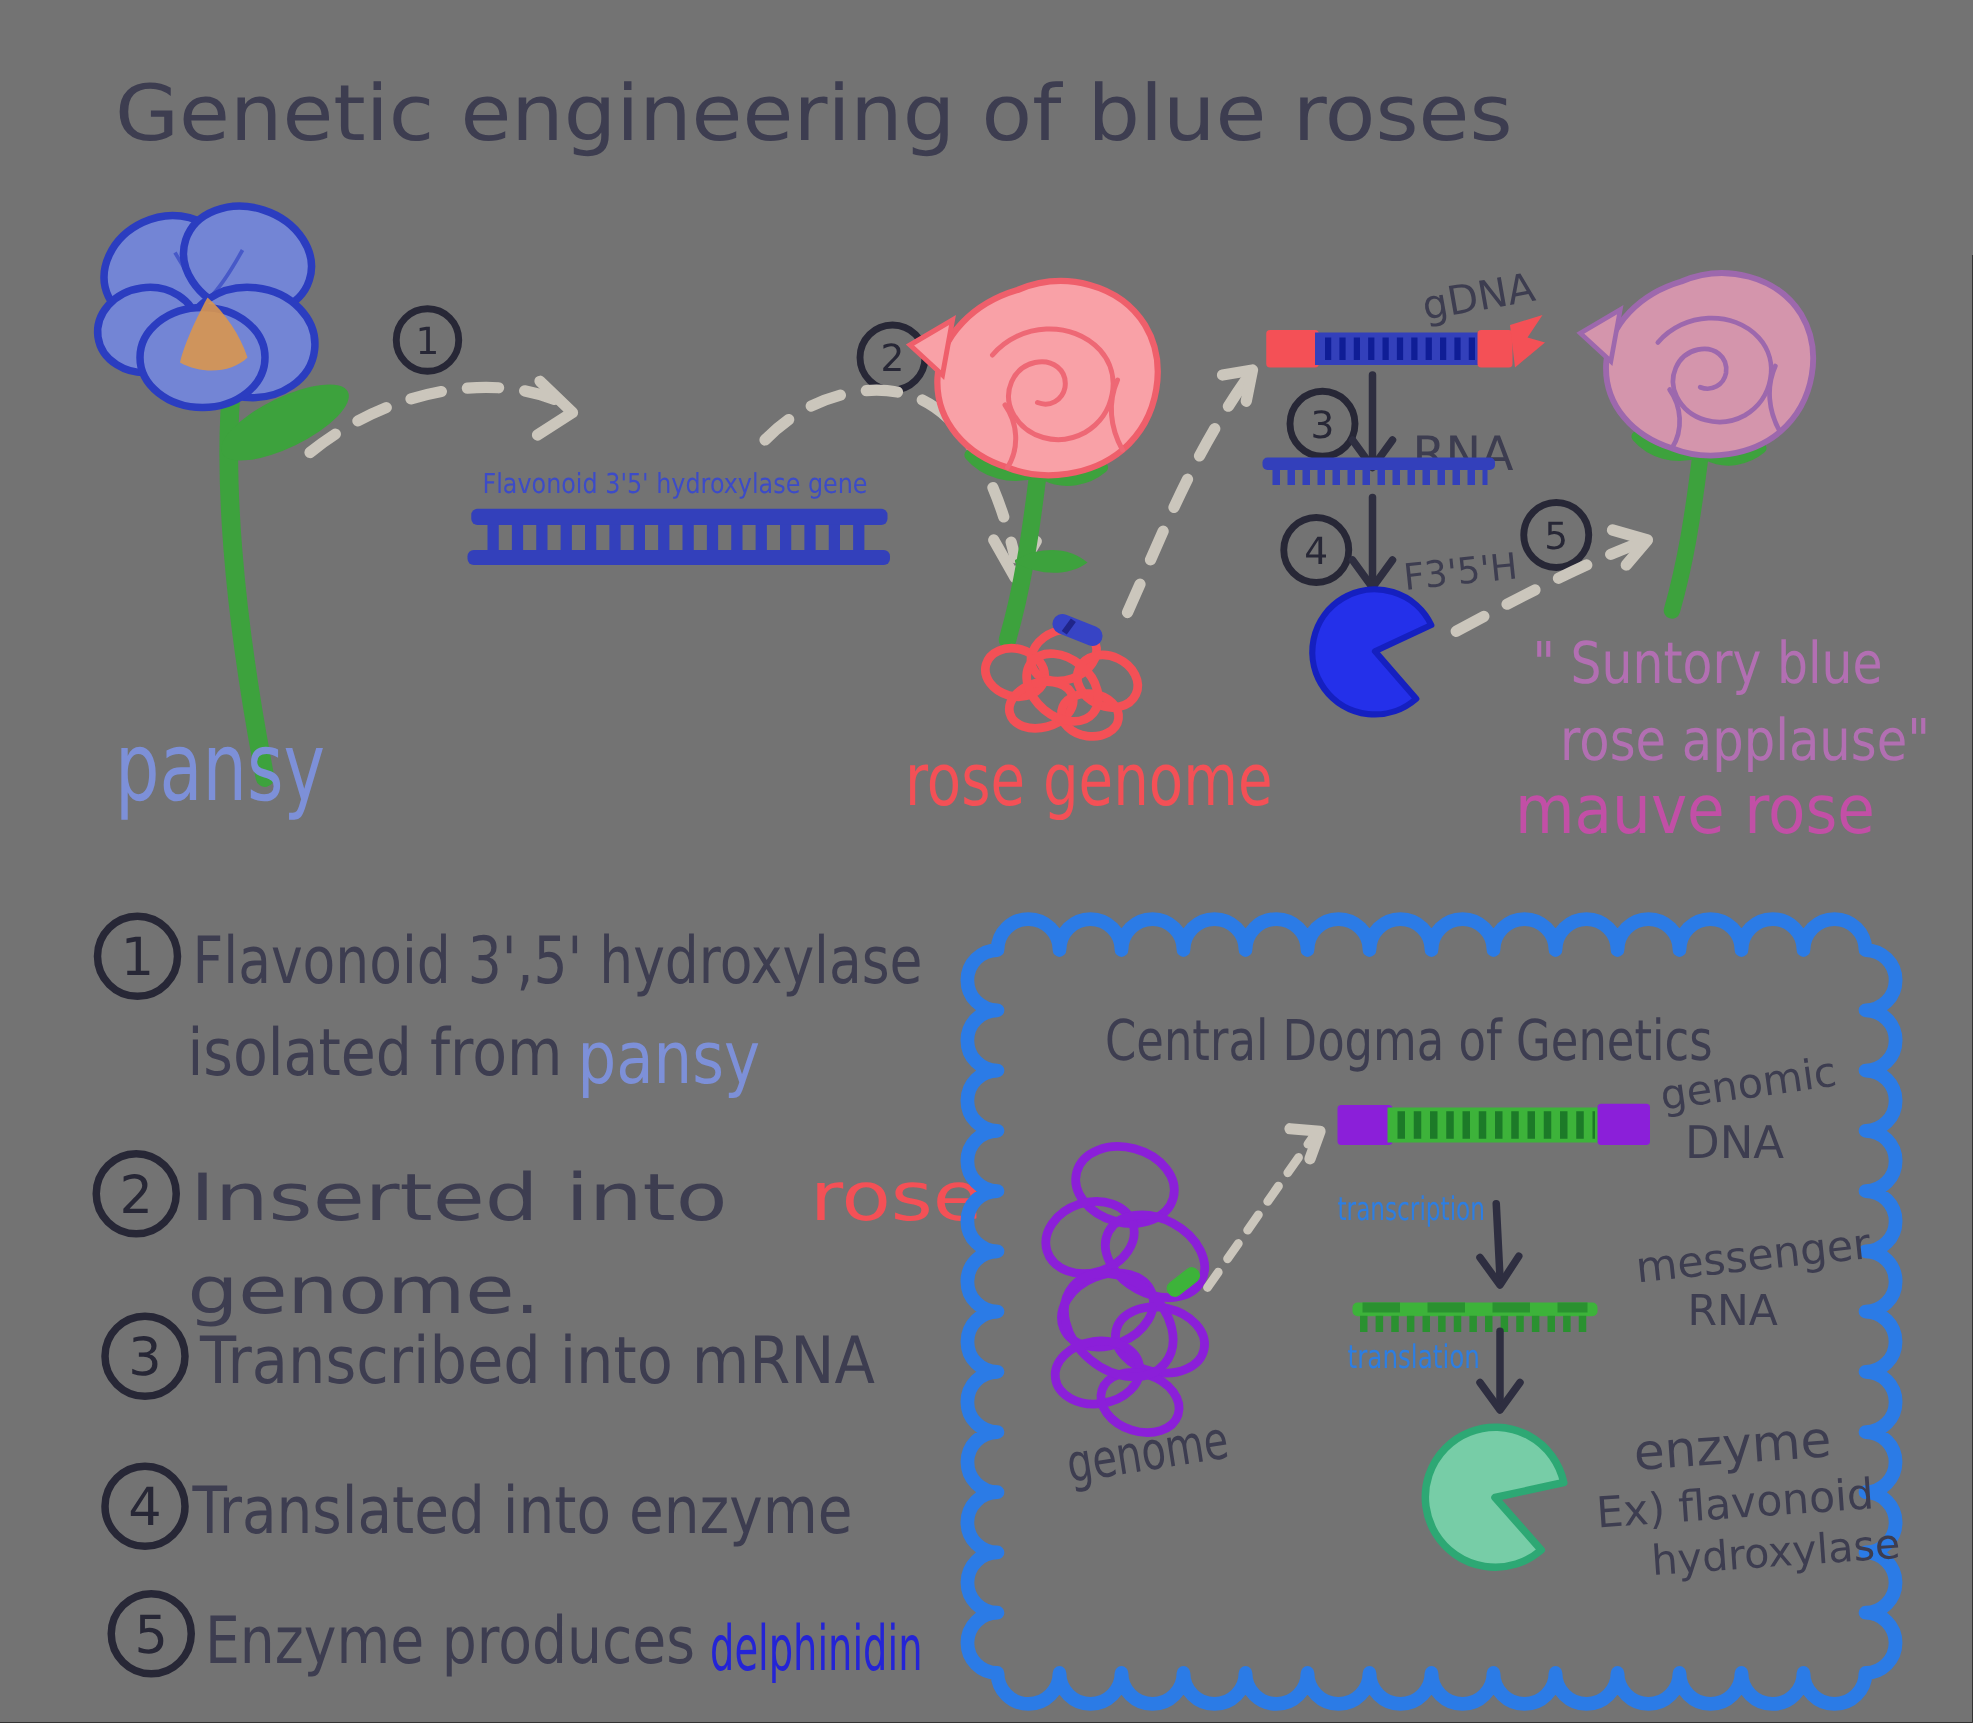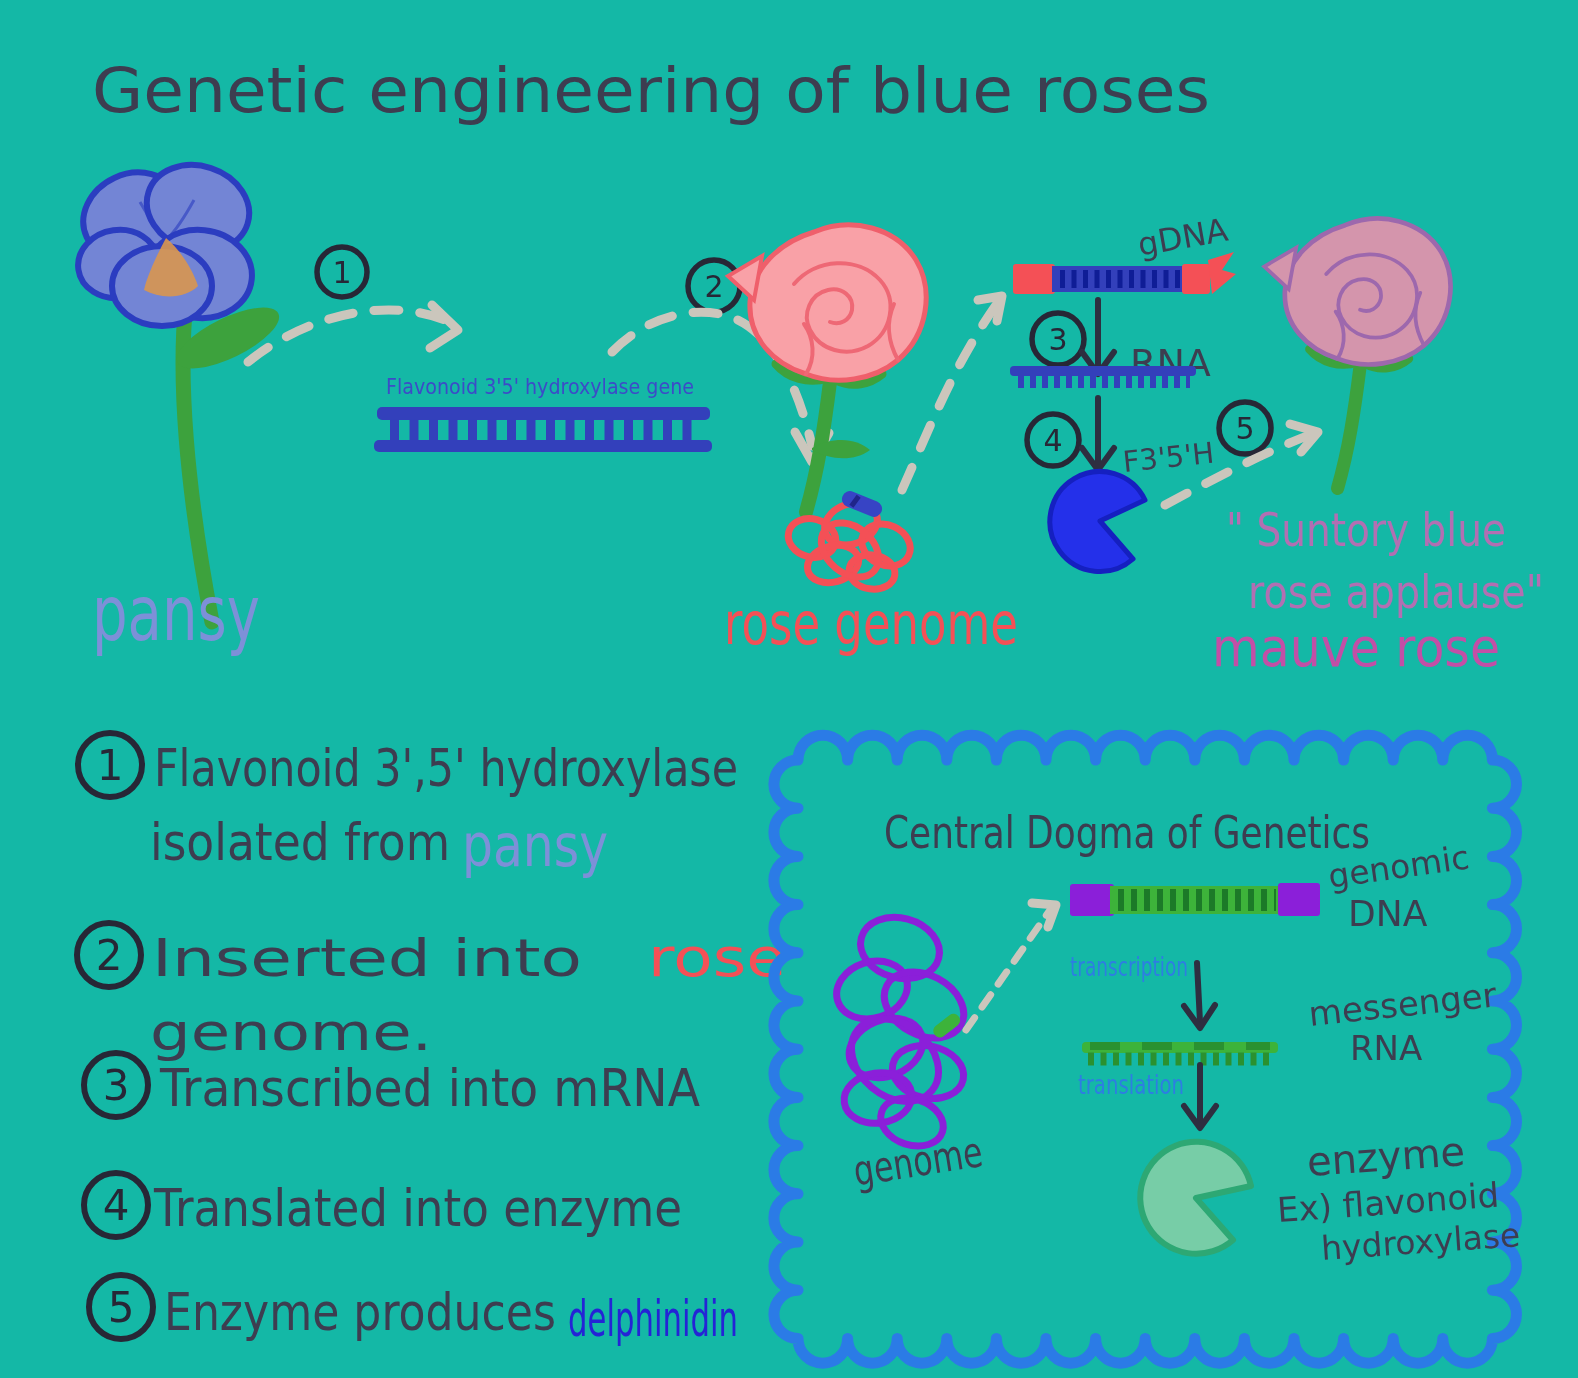--- a/index.html
+++ b/index.html
@@ -1,16 +1,16 @@
 <!DOCTYPE html>
 <html><head>
 <meta charset="utf-8">
 <style>
   html,body{margin:0;padding:0;background:#000;}
-  .canvas{position:relative;width:1578px;height:1378px;background:#14b8a6;overflow:hidden;
+  .canvas{position:relative;width:1578px;height:1378px;background:#737373;overflow:hidden;
           font-family:"DejaVu Sans",sans-serif;}
   svg{display:block}
   text{font-family:"DejaVu Sans",sans-serif;}
   .ink{fill:#3d3d50;}
   .marker-circle{fill:none;stroke:#272736;}
   .marker-num{fill:#272736;text-anchor:middle;}
   .dash{stroke:#cbc6bc;stroke-linecap:round;fill:none;}
   .dash-head{stroke:#cbc6bc;stroke-width:9;stroke-linecap:round;stroke-linejoin:round;fill:none;}
   .darrow{stroke:#2e2e40;stroke-width:6;stroke-linecap:round;fill:none;}
   .darrow-head{stroke:#2e2e40;stroke-width:6;stroke-linecap:round;stroke-linejoin:round;fill:none;}

